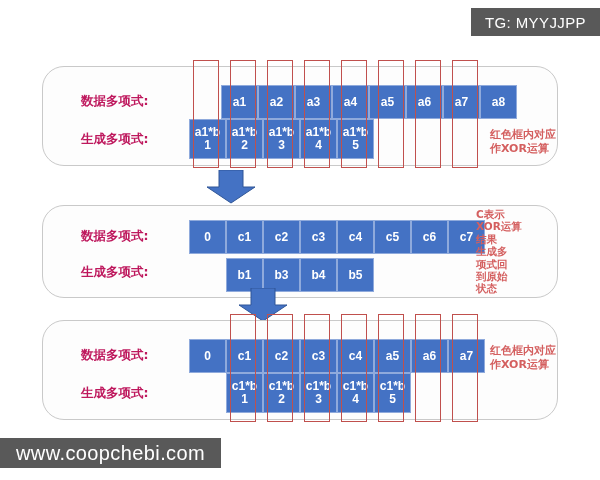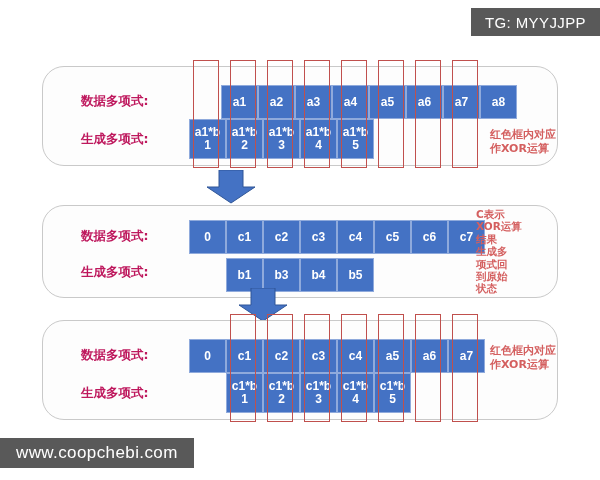--- a/index.html
+++ b/index.html
@@ -15,21 +15,21 @@
   .badge{
     position:absolute;
     background:#595959;
     color:#ffffff;
     display:flex;align-items:center;justify-content:center;
     letter-spacing:.4px;
     white-space:nowrap;
     text-align:center;
   }
   #tg-badge{right:0;top:8px;height:28px;padding:0 14px;font-size:15px;}
-  #site-badge{left:0;bottom:12px;height:30px;padding:0 16px;font-size:17px;}
+  #site-badge{left:0;bottom:12px;height:30px;padding:0 16px;font-size:20px;}
 
   
   .panel{
     position:absolute;
     left:42px;width:516px;
     background:#fdfdfd;
     border:1.5px solid #c9c9c9;
     border-radius:22px;
     box-sizing:border-box;
   }

